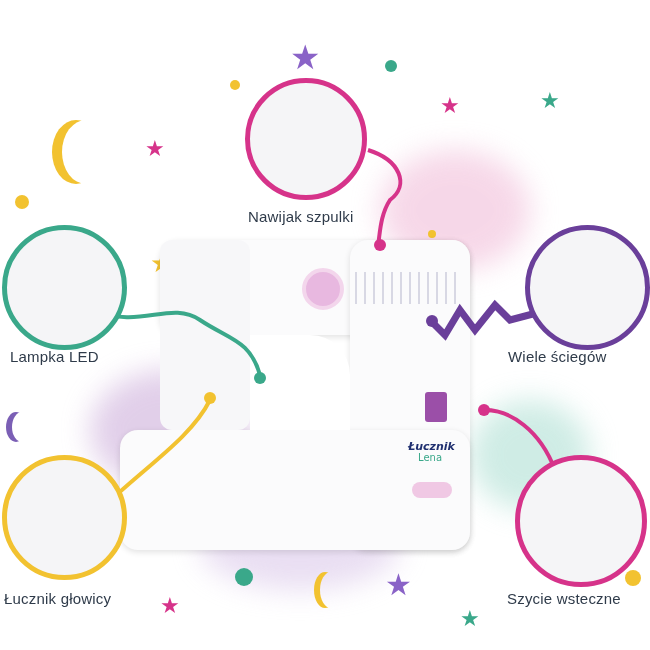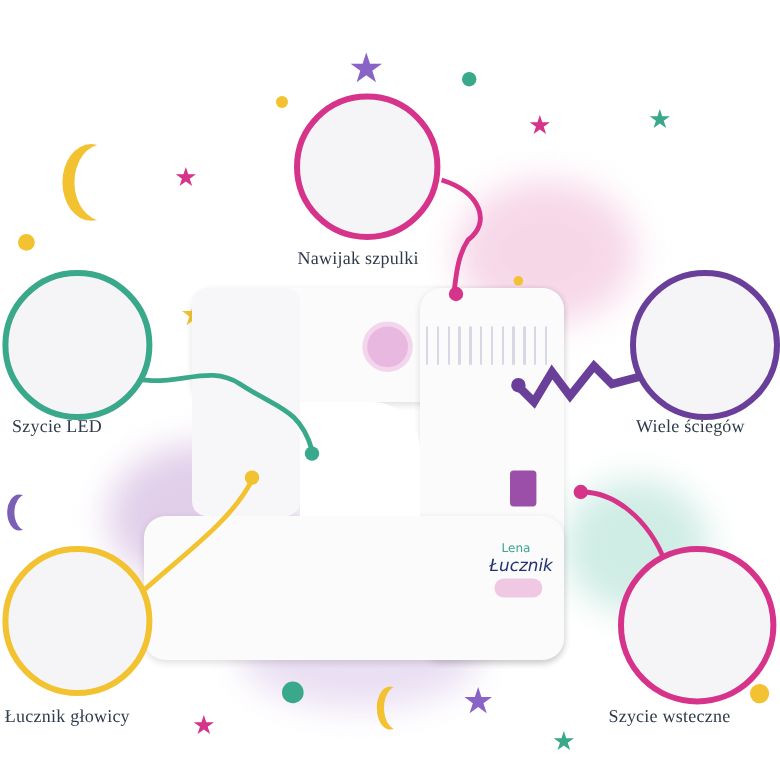--- a/index.html
+++ b/index.html
@@ -1,18 +1,18 @@
 <!DOCTYPE html>
 <html><head>
 <meta charset="utf-8">
 <style>
   html,body{margin:0;padding:0;background:#fff;}
   body{width:650px;height:650px;position:relative;overflow:hidden;font-family:"DejaVu Sans",sans-serif;}
   .abs{position:absolute;}
-  .label{position:absolute;font-family:Liberation Serif, serif;font-size:15px;color:#2f3b4a;letter-spacing:0.2px;}
+  .label{position:absolute;font-family:Liberation Sans, sans-serif;font-size:15px;color:#2f3b4a;letter-spacing:0.2px;}
   .circle{position:absolute;border-radius:50%;background:#f5f5f7;box-sizing:border-box;overflow:hidden;}
   .blob{position:absolute;border-radius:50%;filter:blur(14px);opacity:.55;}
   .machine-body{position:absolute;background:#fbfbfc;border-radius:18px;box-shadow:0 2px 6px rgba(0,0,0,.12);}
   .dot{position:absolute;border-radius:50%;}
   .star{position:absolute;font-size:22px;line-height:1;}
   .moon{position:absolute;border-radius:50%;}
 </style>
 </head>
 <body>
 
@@ -42,21 +42,21 @@
 <div>
   <div class="machine-body" style="left:160px;top:240px;width:310px;height:95px;"></div>
   <div class="machine-body" style="left:350px;top:240px;width:120px;height:310px;"></div>
   <div class="machine-body" style="left:120px;top:430px;width:350px;height:120px;"></div>
   <div class="abs" style="left:160px;top:240px;width:90px;height:190px;background:#f7f7f9;border-radius:12px;"></div>
   <div class="abs" style="left:250px;top:335px;width:100px;height:95px;background:#fff;border-radius:0 40px 0 0;"></div>
   <div class="abs" style="left:302px;top:268px;width:42px;height:42px;border-radius:50%;background:#e8b8e0;border:4px solid #f3d6ec;box-sizing:border-box;"></div>
   <div class="abs" style="left:355px;top:272px;width:108px;height:32px;background:repeating-linear-gradient(90deg,#d8d8e4 0 2px,transparent 2px 9px);"></div>
   <div class="abs" style="left:425px;top:392px;width:22px;height:30px;background:#9b4fa8;border-radius:3px;"></div>
   <div class="abs" style="left:412px;top:482px;width:40px;height:16px;background:#f0c8e4;border-radius:8px;"></div>
-  <div class="abs" style="left:408px;top:464px;font-size:14px;font-weight:normal;font-style:italic;color:#203070;">Łucznik</div>
+  <div class="abs" style="left:408px;top:440px;font-size:11px;font-weight:bold;font-style:italic;color:#203070;">Łucznik</div>
   <div class="abs" style="left:418px;top:452px;font-size:10px;color:#3aa88a;">Lena</div>
 </div>
 
 <svg class="abs" style="left:0;top:0;" width="650" height="650">
   <path d="M368 150 C400 160,410 185,390 200 C380 215,380 235,378 245" stroke="#d6338a" stroke-width="4" fill="none"></path>
   <path d="M95 310 C140 330,170 300,200 320 C230 340,250 340,260 375" stroke="#3aa88a" stroke-width="4" fill="none"></path>
   <path d="M548 310 L510 320 L495 305 L475 330 L460 310 L445 335 L430 320" stroke="#6a3f9a" stroke-width="7" fill="none"></path>
   <path d="M95 515 C140 470,190 440,210 400" stroke="#f2c230" stroke-width="4" fill="none"></path>
   <path d="M555 470 C540 430,510 410,485 410" stroke="#d6338a" stroke-width="4" fill="none"></path>
   <circle cx="380" cy="245" r="6" fill="#d6338a"></circle>
@@ -66,16 +66,16 @@
   <circle cx="484" cy="410" r="6" fill="#d6338a"></circle>
 </svg>
 
 <div class="circle" style="left:245px;top:78px;width:122px;height:122px;border:5px solid #d6338a;"></div>
 <div class="circle" style="left:2px;top:225px;width:125px;height:125px;border:5px solid #3aa88a;"></div>
 <div class="circle" style="left:525px;top:225px;width:125px;height:125px;border:5px solid #6a3f9a;"></div>
 <div class="circle" style="left:2px;top:455px;width:125px;height:125px;border:5px solid #f2c230;"></div>
 <div class="circle" style="left:515px;top:455px;width:132px;height:132px;border:5px solid #d6338a;"></div>
 
 <div class="label" style="left:248px;top:208px;">Nawijak szpulki</div>
-<div class="label" style="left:10px;top:348px;">Szycie LED</div>
-<div class="label" style="left:530px;top:348px;">Wiele ściegów</div>
+<div class="label" style="left:10px;top:348px;">Lampka LED</div>
+<div class="label" style="left:508px;top:348px;">Wiele ściegów</div>
 <div class="label" style="left:4px;top:590px;">Łucznik głowicy</div>
 <div class="label" style="left:507px;top:590px;">Szycie wsteczne</div>
 
 </body></html>

